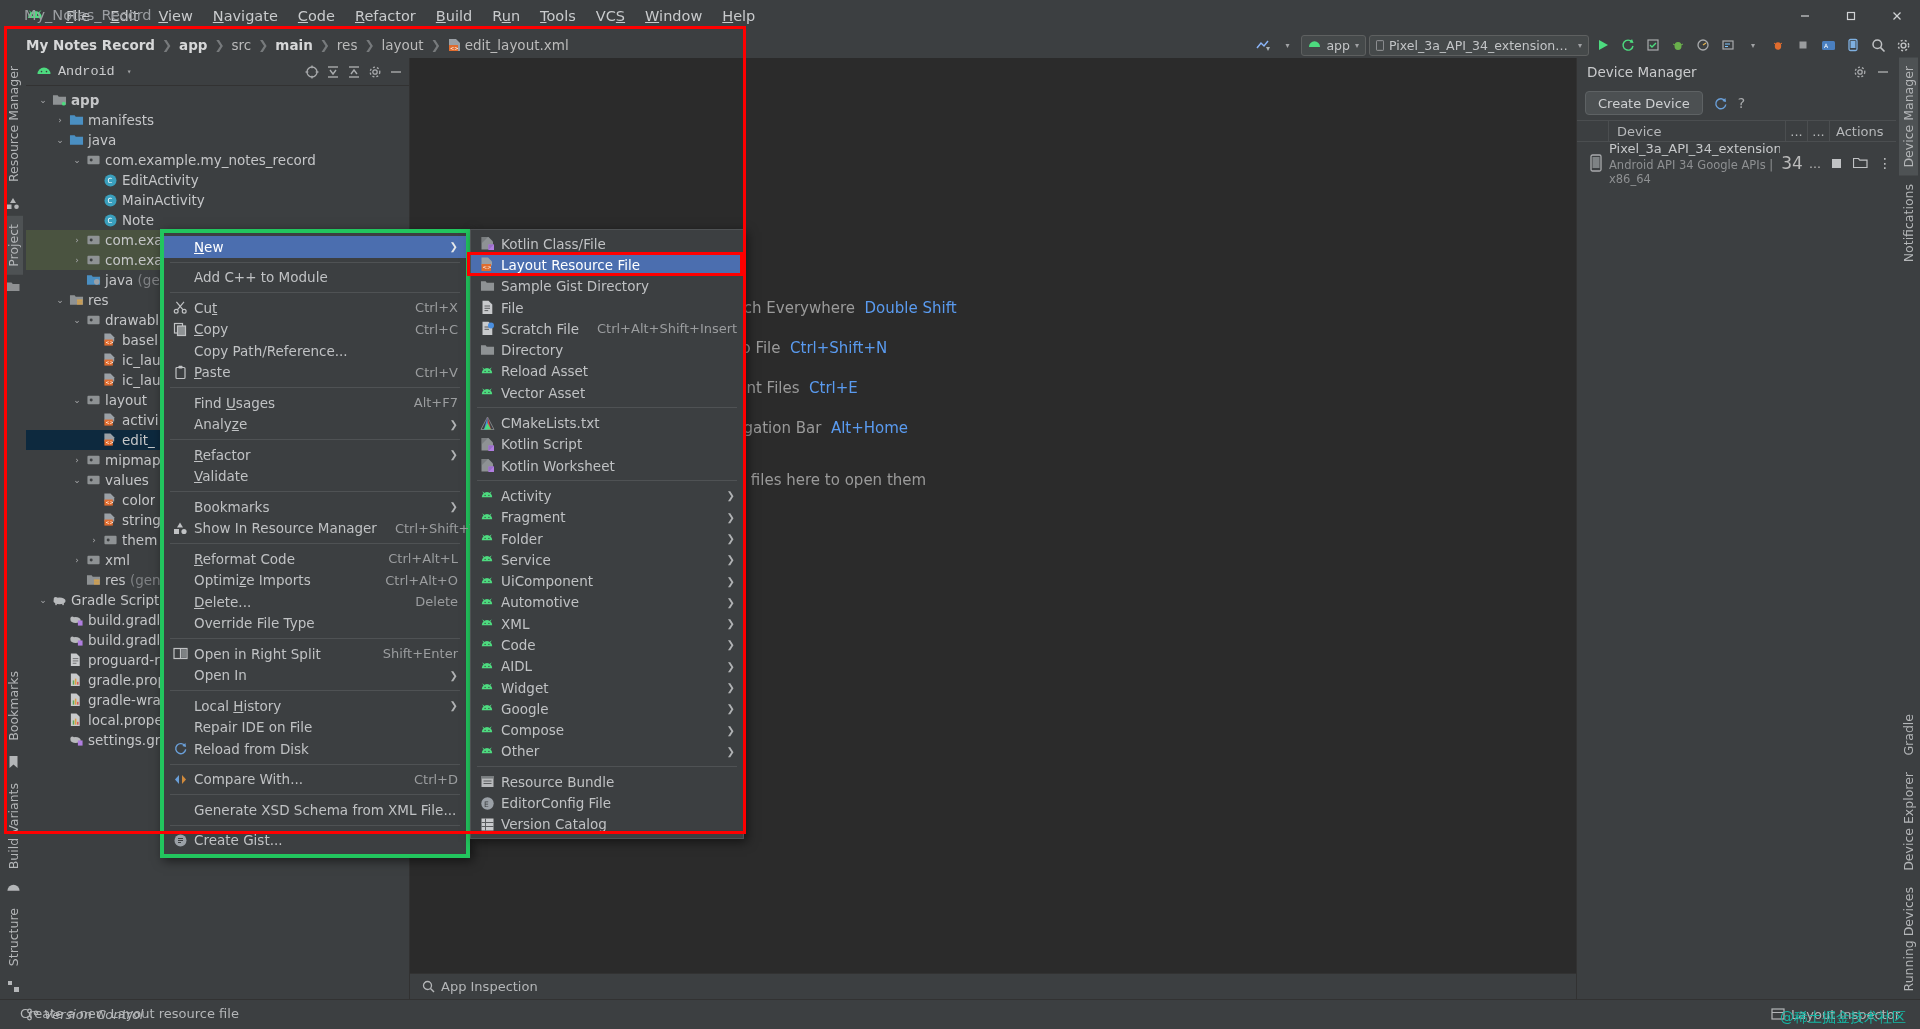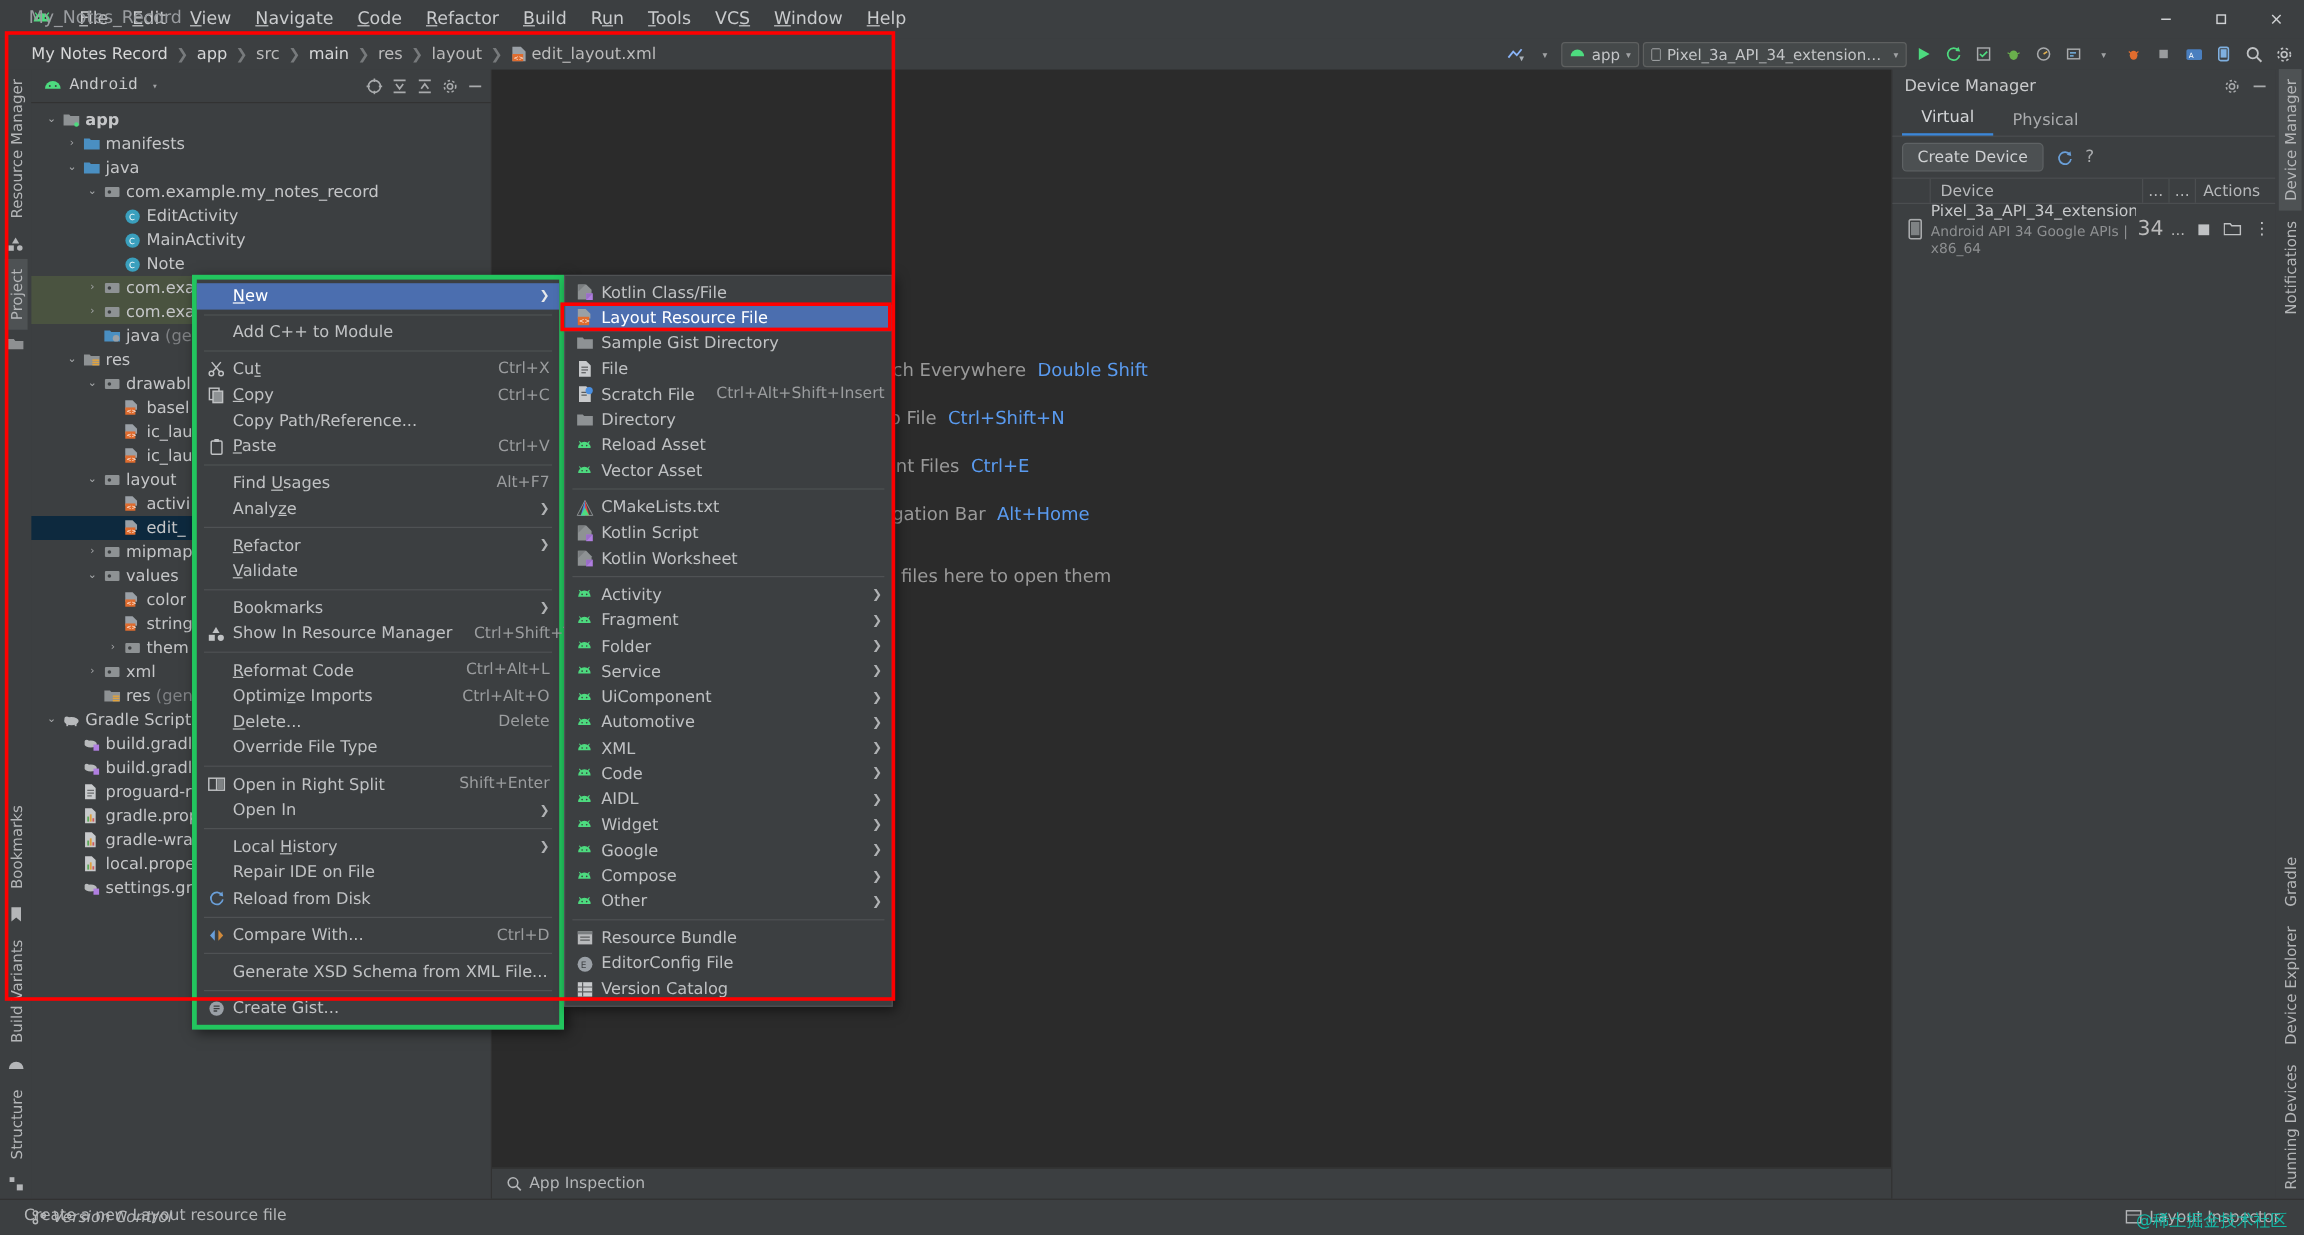--- a/index.html
+++ b/index.html
@@ -31,21 +31,21 @@
   .win-ctrls { position: absolute; right: 0; top: 0; height: 32px; display: flex; align-items: center; }
   .win-btn { width: 46px; height: 32px; display: flex; align-items: center; justify-content: center; color: #d0d2d4; font-size: 15px; }
 
   
   .navbar {
     position: absolute; top: 32px; left: 0; width: 1920px; height: 26px;
     background: #3c3f41; display: flex; align-items: center;
   }
   .breadcrumb { display: flex; align-items: center; margin-left: 22px; gap: 2px; font-size: 13.5px; }
   .crumb { padding: 1px 4px; color: #bbbbbb; white-space: nowrap; }
-  .crumb.bold { font-weight: normal; color: #d6d7d8; }
+  .crumb.bold { font-weight: bold; color: #d6d7d8; }
   .crumb-sep { color: #777a7c; font-size: 12px; padding: 0 1px; }
   .crumb-file { display: flex; align-items: center; gap: 4px; }
 
   .toolbar-right { position: absolute; right: 0; top: 0; height: 26px; display: flex; align-items: center; gap: 3px; padding-right: 6px; }
   .tb-btn { width: 22px; height: 22px; display: flex; align-items: center; justify-content: center; border-radius: 3px; }
   .combo {
     height: 21px; background: #45494a; border: 1px solid #5e6060; border-radius: 3px;
     display: flex; align-items: center; gap: 5px; padding: 0 6px; font-size: 12.5px; color: #c3c5c7;
     white-space: nowrap;
   }
@@ -881,24 +881,20 @@
               <circle cx="7" cy="7" r="4.8" fill="none" stroke="#a9abad" stroke-width="1.3" stroke-dasharray="2 2"></circle>
             </svg>
         </span>
         <span>
           <svg width="14" height="14" viewBox="0 0 14 14">
               <line x1="2" y1="7" x2="12" y2="7" stroke="#a9abad" stroke-width="1.4"></line>
             </svg>
         </span>
       </div>
     </div>
-    <div class="dm-tabs">
-      <div class="dm-tab active">Virtual</div>
-      <div class="dm-tab">Physical</div>
-    </div>
     <div class="dm-actions">
       <div class="btn-create">Create Device</div>
       <span>
         <svg width="15" height="15" viewBox="0 0 15 15">
             <path d="M12 5a5 5 0 1 0 .8 3.5" stroke="#6a9fd8" fill="none" stroke-width="1.4"></path>
             <polygon points="12.4,2 13,6 9.3,5" fill="#6a9fd8"></polygon>
           </svg>
       </span>
       <span style="color:#a9abad;font-size:14px;">?</span>
     </div>

